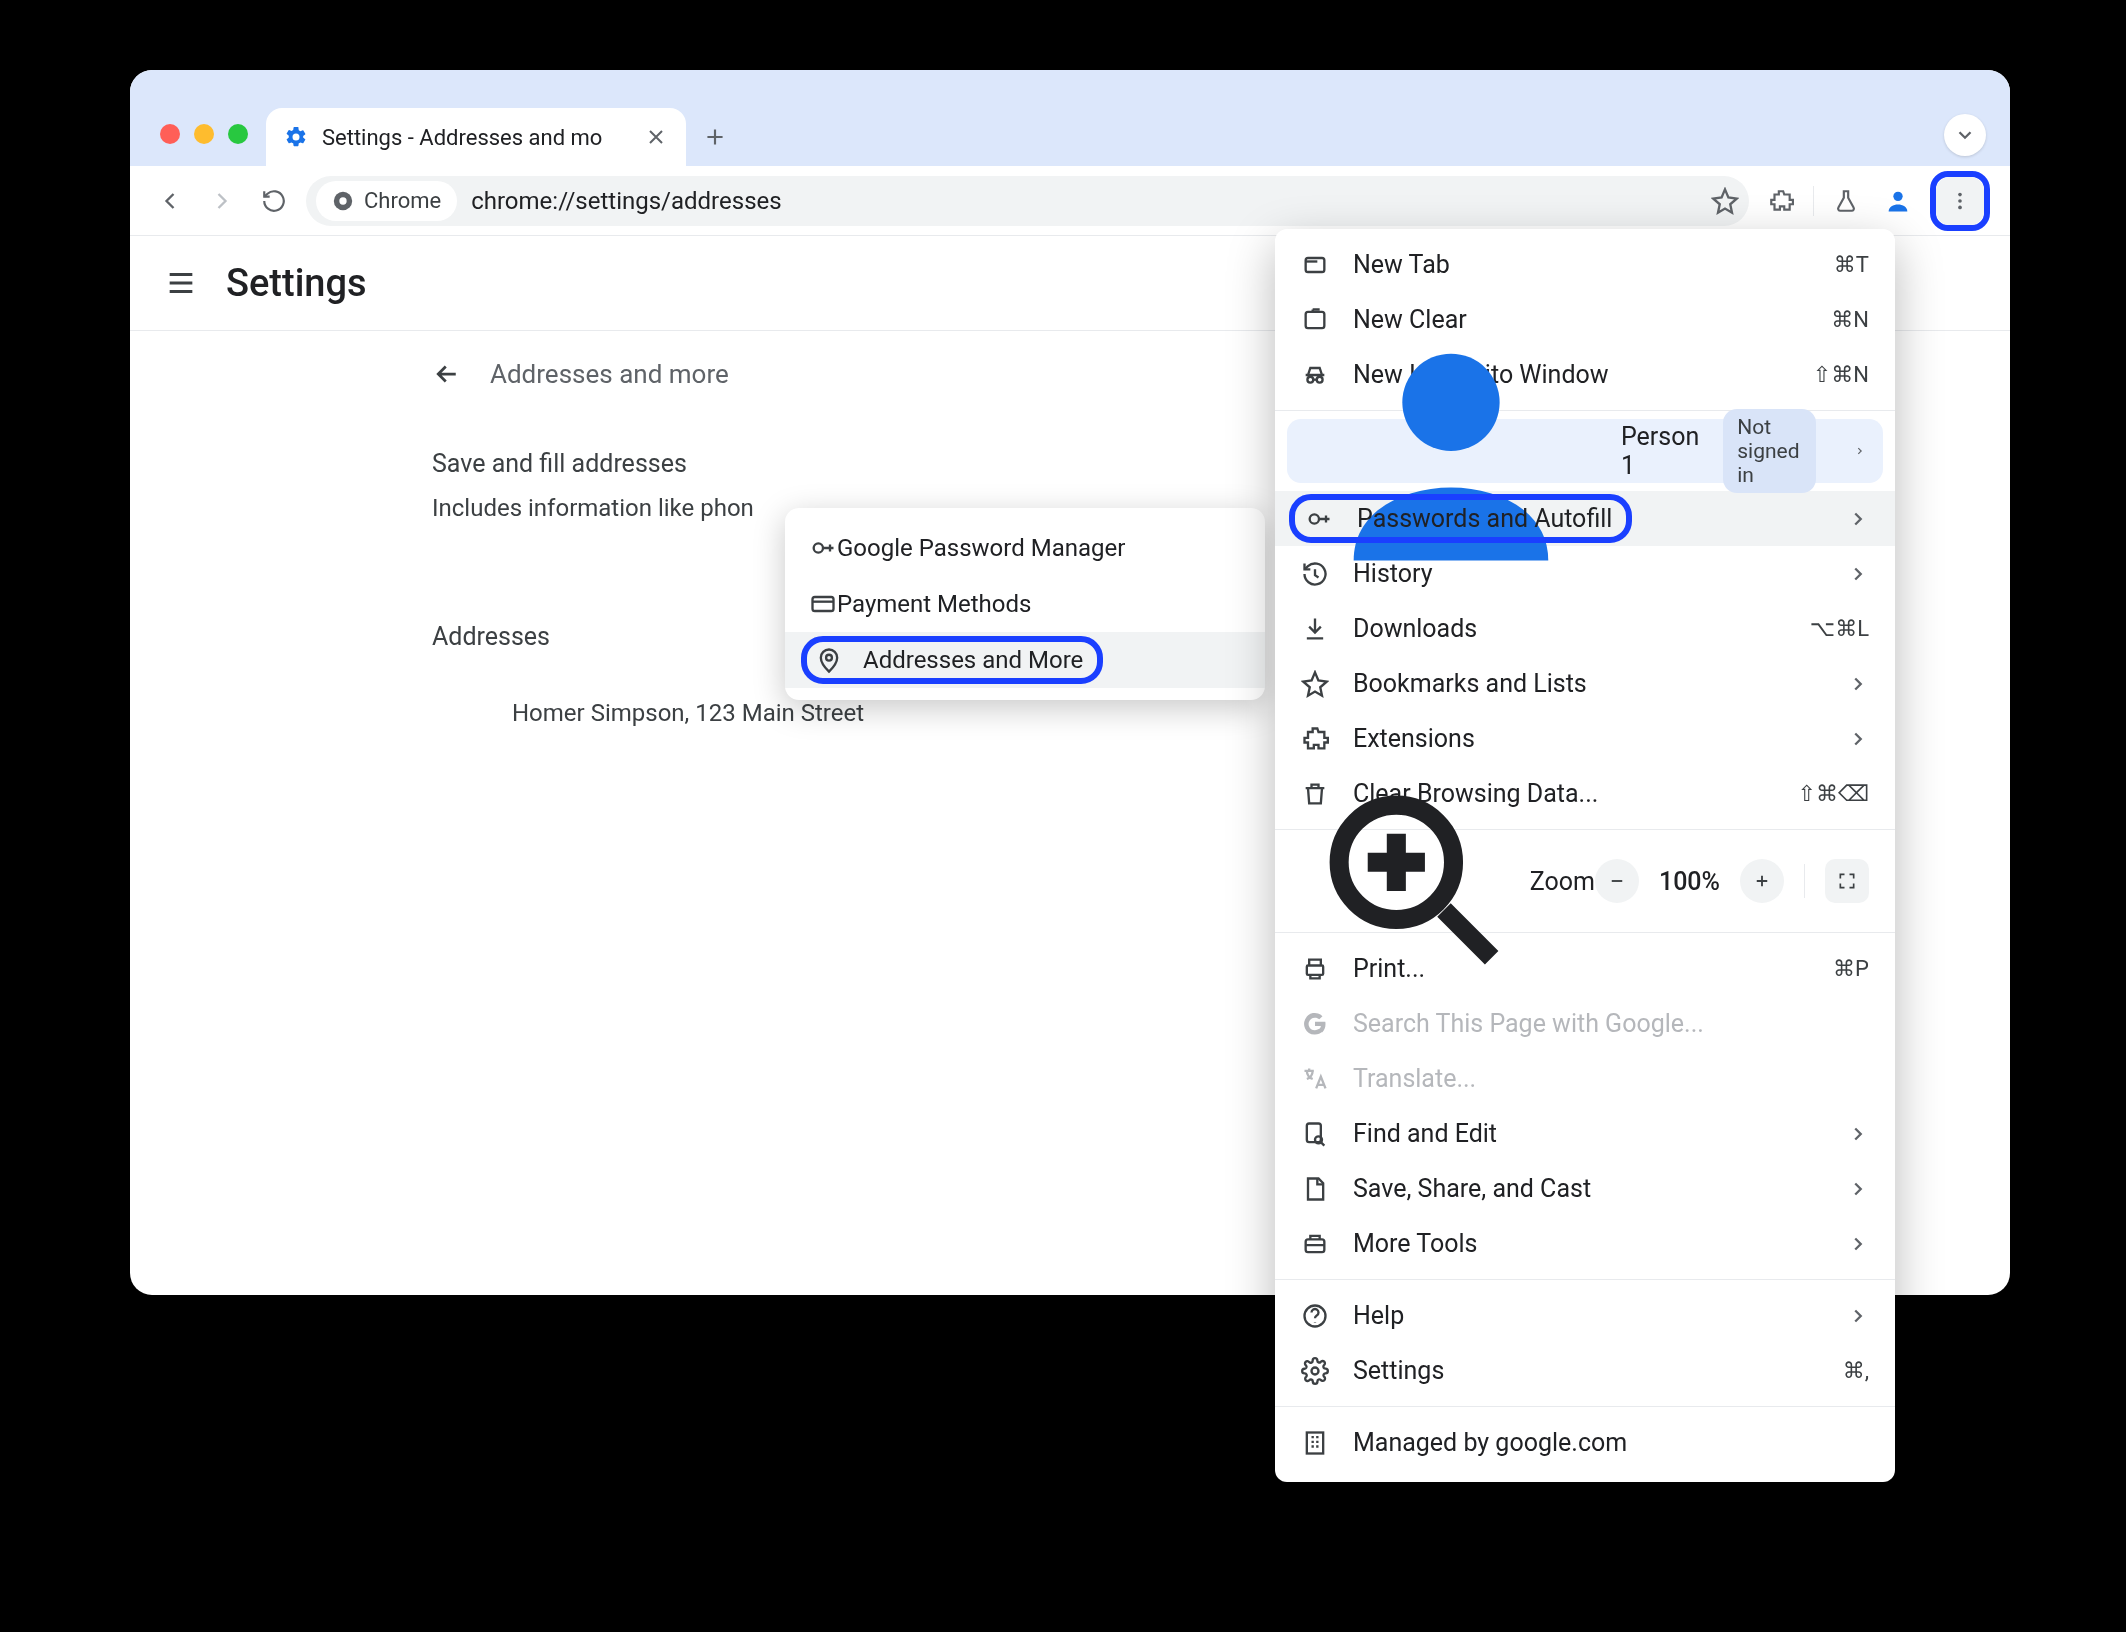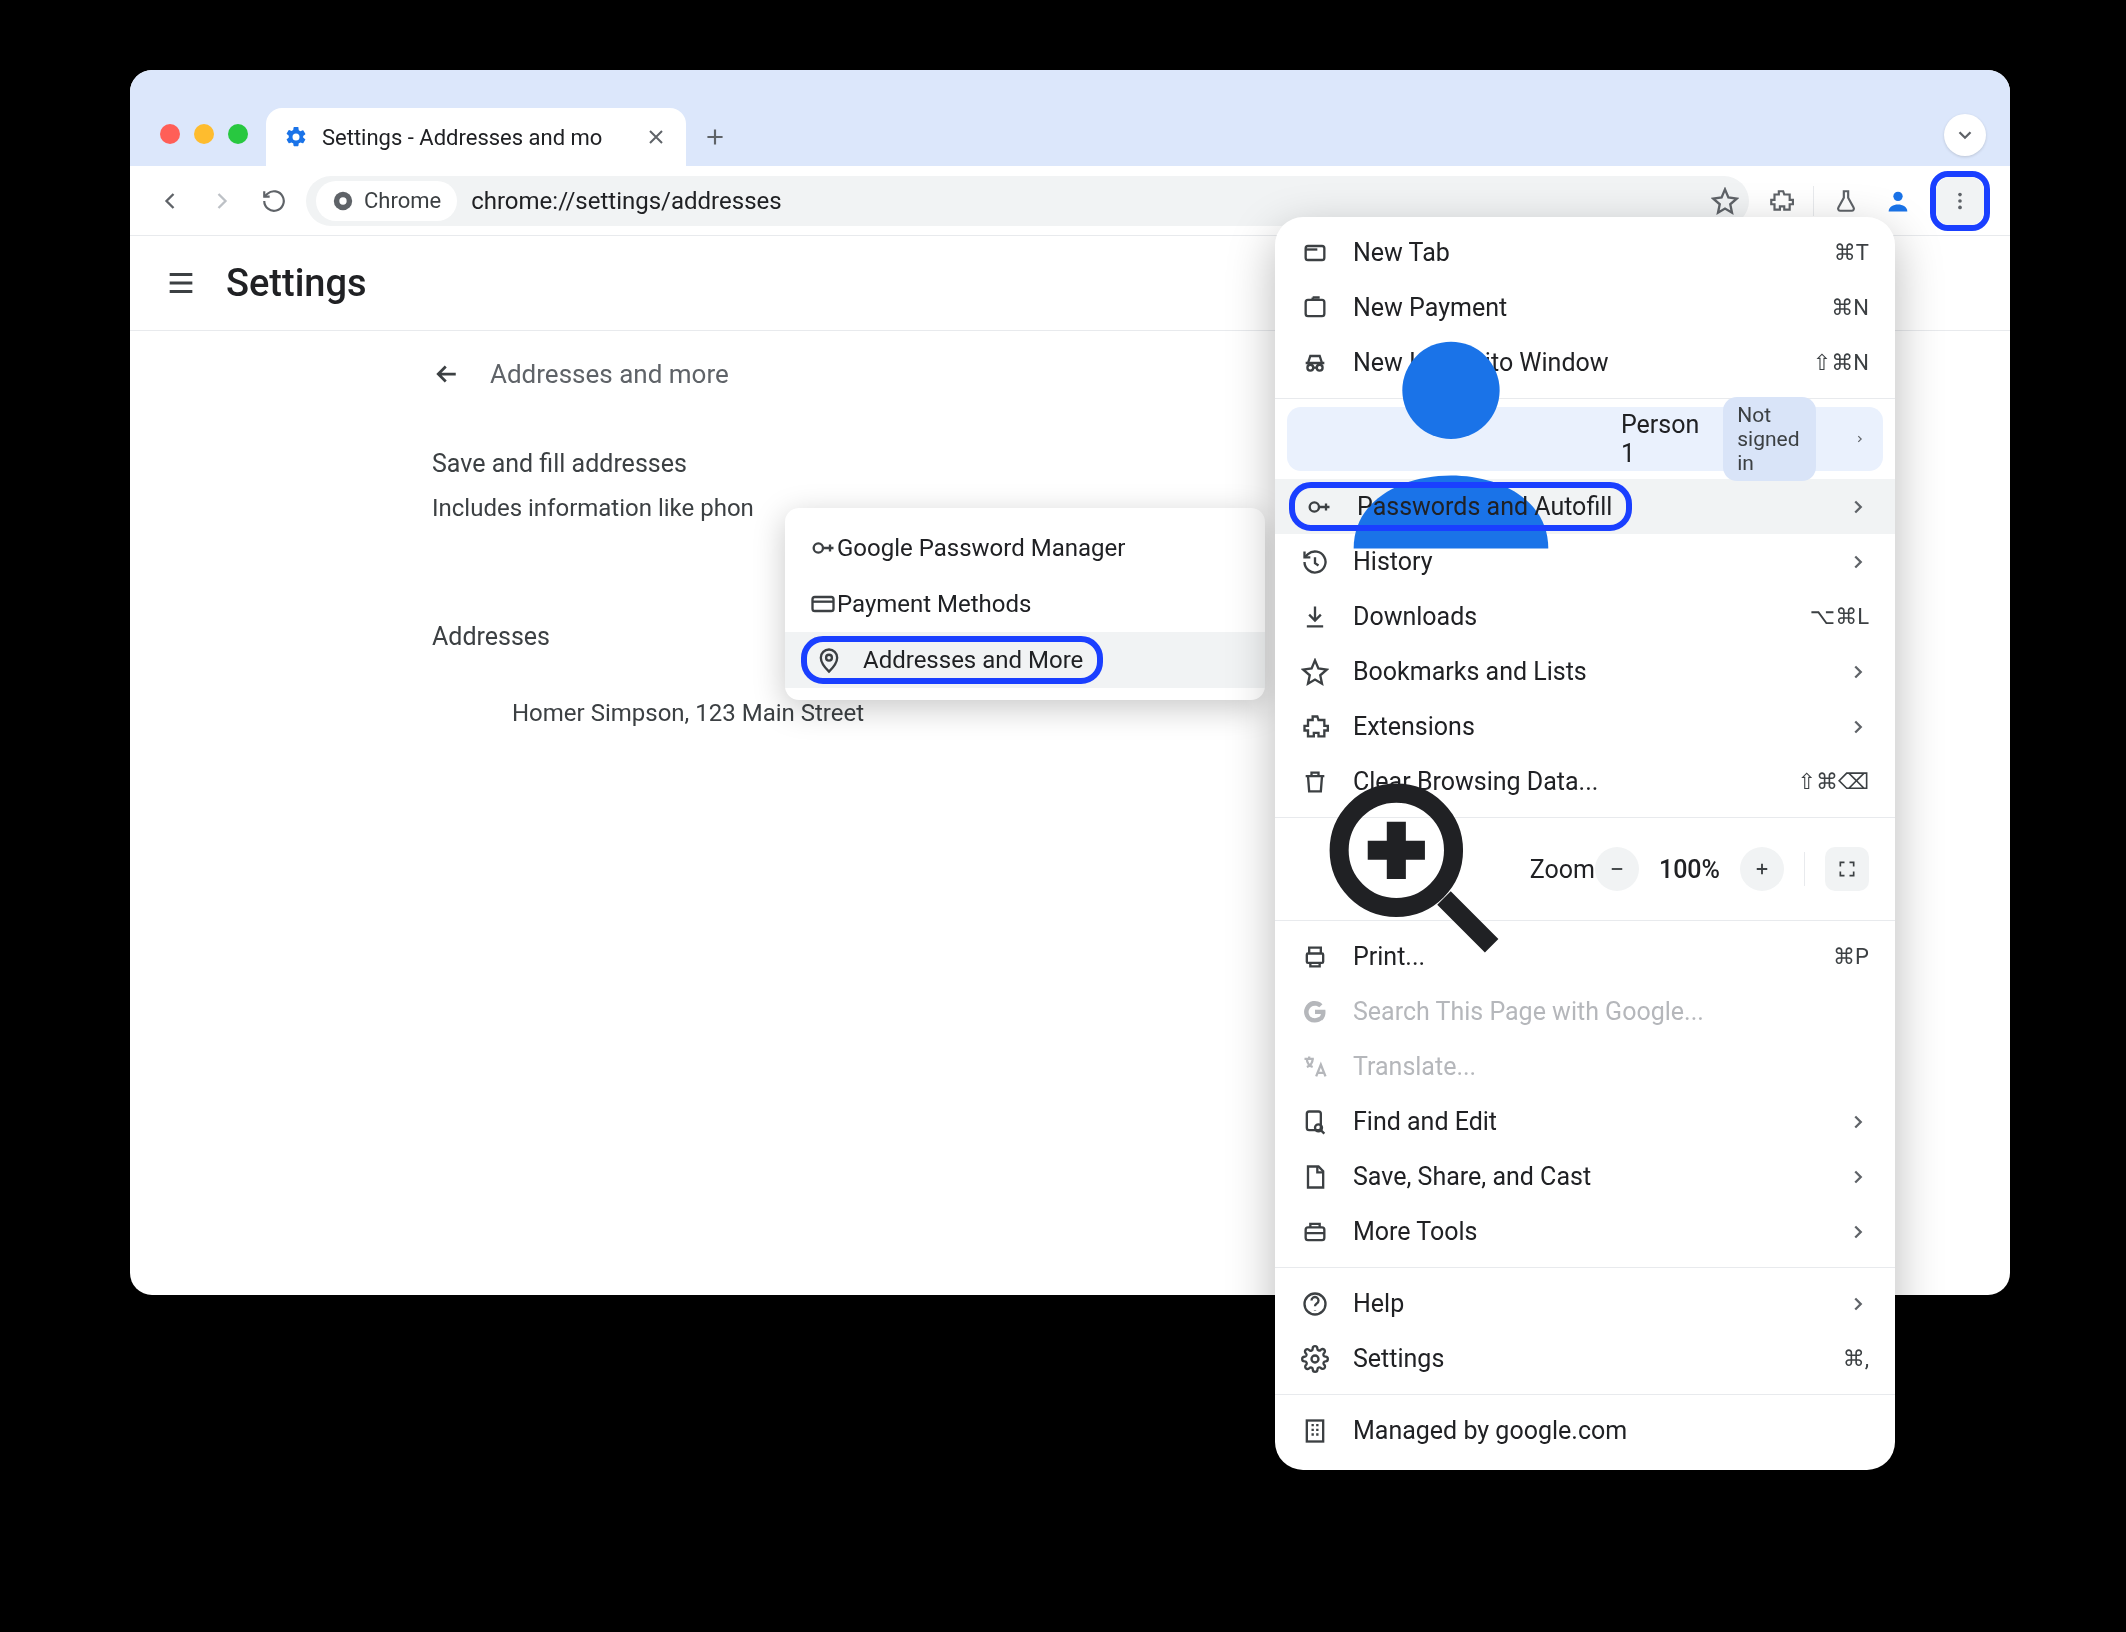--- a/index.html
+++ b/index.html
@@ -72,22 +72,22 @@
     position:absolute; left:785px; top:508px; width:480px;
     background:#fff; border-radius:14px; box-shadow:0 8px 32px rgba(0,0,0,.22);
     padding:12px 0;
   }
   .mi{display:flex;align-items:center;height:56px;padding:0 24px;font-size:24px;color:#202124;}
   .mi.hov{background:#f1f3f4;}
   .mi .ic{width:28px;height:28px;color:#3c4043;flex-shrink:0;}
   .ring{border:6px solid #1a3fff;border-radius:22px;display:flex;align-items:center;gap:20px;padding:4px 14px 4px 8px;margin-left:-8px;}
   
   .menu{
-    position:absolute; left:1275px; top:217px; width:620px;
-    background:#fff; border-radius:28px; box-shadow:0 16px 48px rgba(0,0,0,.28);
+    position:absolute; left:1275px; top:229px; width:620px;
+    background:#fff; border-radius:12px; box-shadow:0 16px 48px rgba(0,0,0,.28);
     padding:8px 0 12px 0; z-index:50;
   }
   .menu .row{display:flex;align-items:center;height:55px;padding:0 26px;gap:24px;font-size:25px;color:#202124;}
   .menu .row.disabled{color:#b5b7bb;}
   .menu .row .ic{width:28px;height:28px;color:#3c4043;flex-shrink:0;}
   .menu .row.disabled .ic{color:#b5b7bb;}
   .menu .row .short{margin-left:auto;color:#3c4043;font-size:22px;}
   .menu .row .chev{margin-left:auto;color:#5f6368;}
   .menu hr{border:none;border-top:1px solid #e8eaed;margin:8px 0;}
   .profile-row{background:#eaf1fd;margin:8px 12px;border-radius:14px;height:64px;display:flex;align-items:center;padding:0 18px;gap:24px;font-size:25px;color:#202124;}
@@ -251,21 +251,21 @@
         <path d="M4 9h10"></path>
       </svg>
     <span>New Tab</span>
     <span class="short">⌘T</span>
   </div>
   <div class="row">
     <svg class="ic" viewBox="0 0 24 24" stroke="currentColor" stroke-width="2" fill="none">
         <rect x="4" y="5" width="16" height="14" rx="2"></rect>
         <path d="M10 5v-2M10 3h6"></path>
       </svg>
-    <span>New Payment</span>
+    <span>New Clear</span>
     <span class="short">⌘N</span>
   </div>
   <div class="row">
     <svg class="ic" viewBox="0 0 24 24" stroke="currentColor" stroke-width="2" fill="none">
         <path d="M4 12h16M6 12l2-6h8l2 6"></path>
         <circle cx="8" cy="16" r="2.5"></circle>
         <circle cx="16" cy="16" r="2.5"></circle>
         <path d="M10.5 16h3"></path>
       </svg>
     <span>New Incognito Window</span>

